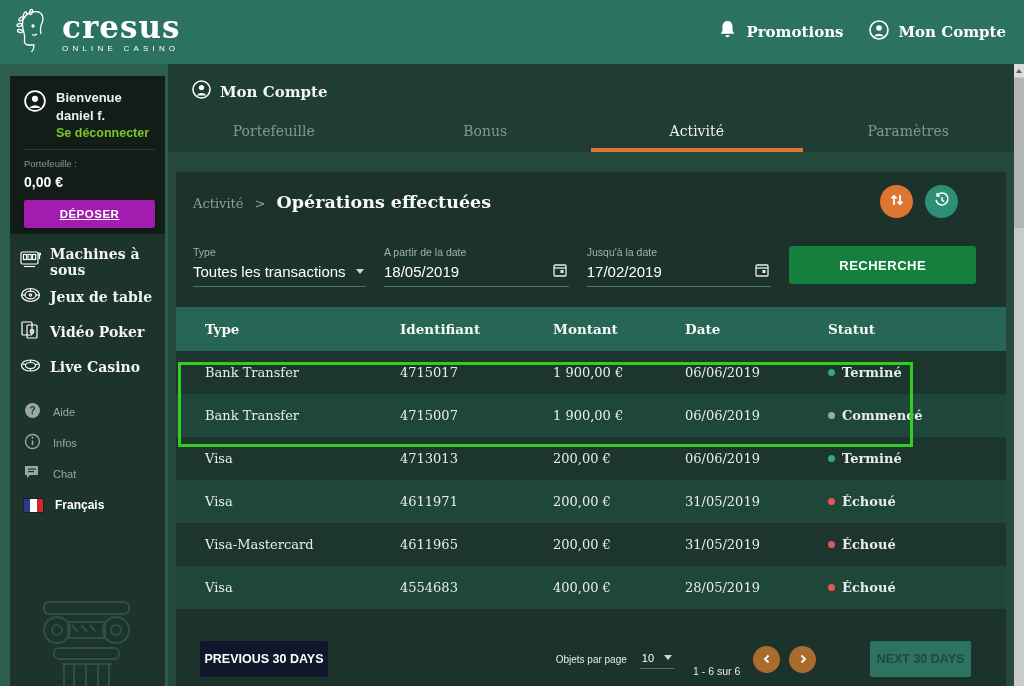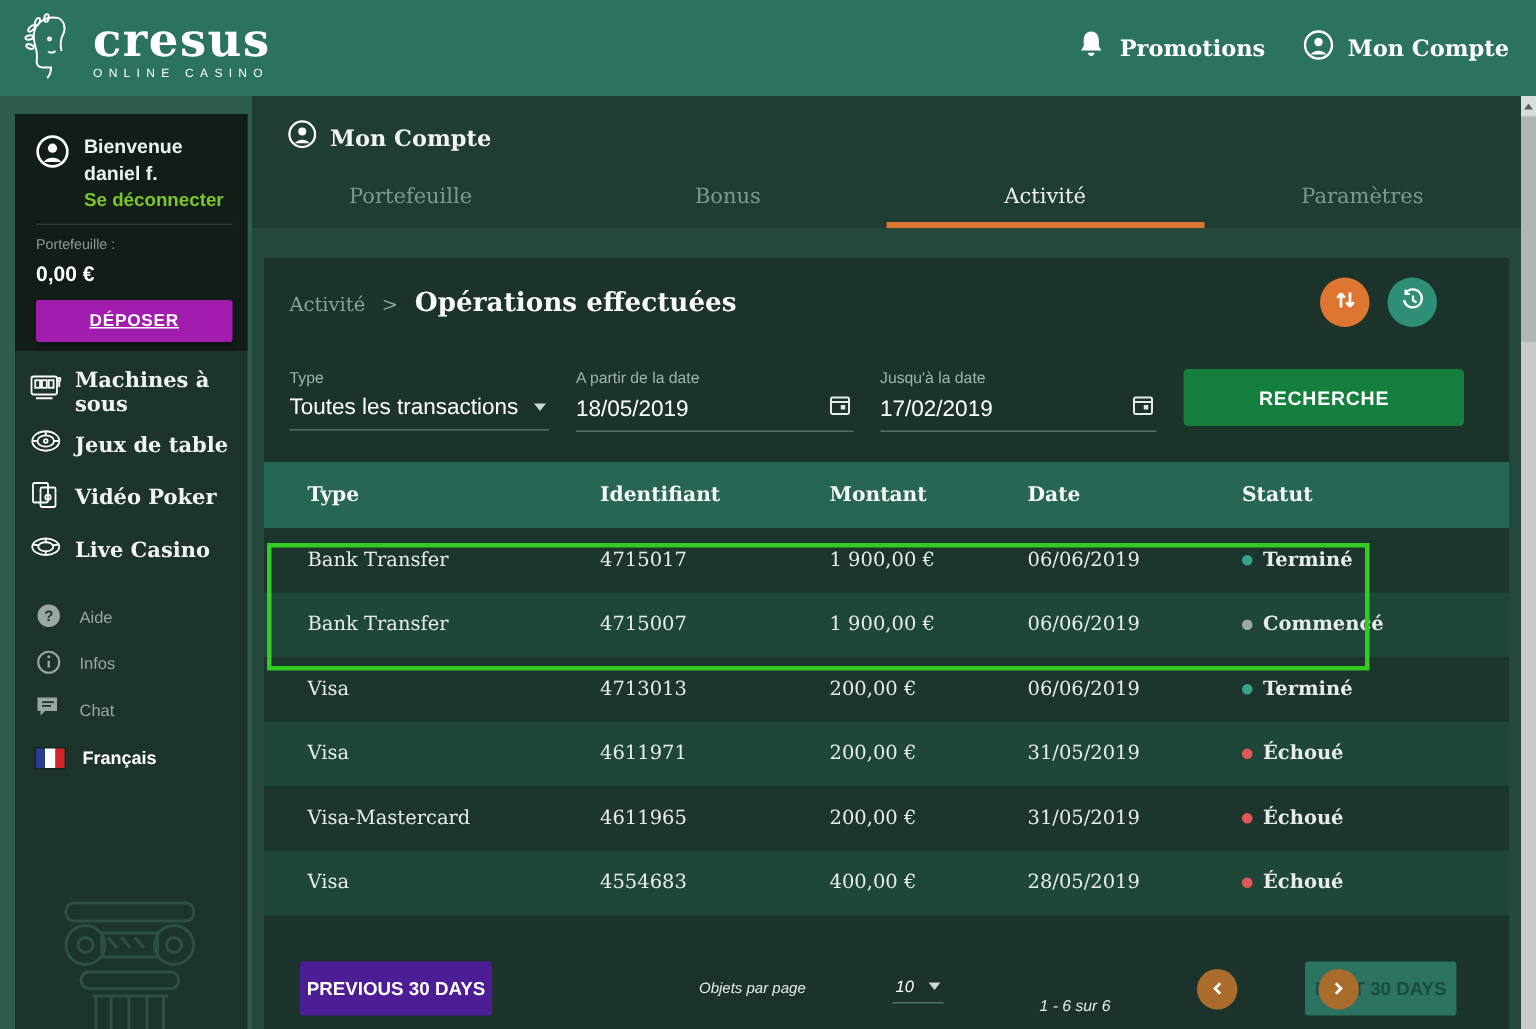--- a/index.html
+++ b/index.html
@@ -89,24 +89,24 @@
   .t-body .t-row { height:43px; color:#e9ede9; font-size:13px; cursor:default; }
   .t-body .t-row.odd { background:#1c352d; }
   .t-body .t-row.even { background:#1f4739; }
   .status-cell { display:flex; align-items:center; gap:7px; font-weight:bold; }
   .dot { width:7px; height:7px; border-radius:50%; background:#9fa9a4; }
 
   .pagination { position:absolute; left:0; right:0; bottom:9px; height:36px;
                 display:flex; align-items:center; }
   .pg-btn { height:36px; border:none; border-radius:2px; font-weight:bold; font-size:12.5px;
             font-family:"Liberation Sans",sans-serif; cursor:pointer; }
-  .prev-btn { margin-left:24px; width:128px; background:#4c1d95; color:#fff; }
+  .prev-btn { margin-left:24px; width:128px; background:#0f172a; color:#fff; }
   .next-btn { margin-left:auto; margin-right:35px; width:101px; background:#2c7361; color:#1c4c40; cursor:default; }
   .pg-center { position:absolute; left:290px; width:440px; display:flex; align-items:center;
-               justify-content:space-between; gap:13px;font-style:italic; }
+               justify-content:center; gap:13px; }
   .pp-label { color:#e7ece8; font-size:10px; font-family:"Liberation Sans",sans-serif; }
   .pp-select { display:flex; align-items:center; gap:10px; border-bottom:1px solid #4f7264;
                padding:2px 2px 4px 2px; color:#fff; font-size:11px; cursor:pointer;
                font-family:"Liberation Sans",sans-serif; }
   .range { color:#e7ece8; font-size:10.5px; margin-left:6px; font-family:"Liberation Sans",sans-serif;margin-top:23px; }
   .circle-nav { width:27px; height:27px; border-radius:50%; border:none; background:#aa6c2d;
                 display:flex; align-items:center; justify-content:center; cursor:pointer; }
   .circle-nav + .circle-nav { margin-left:-4px; }
 
   

